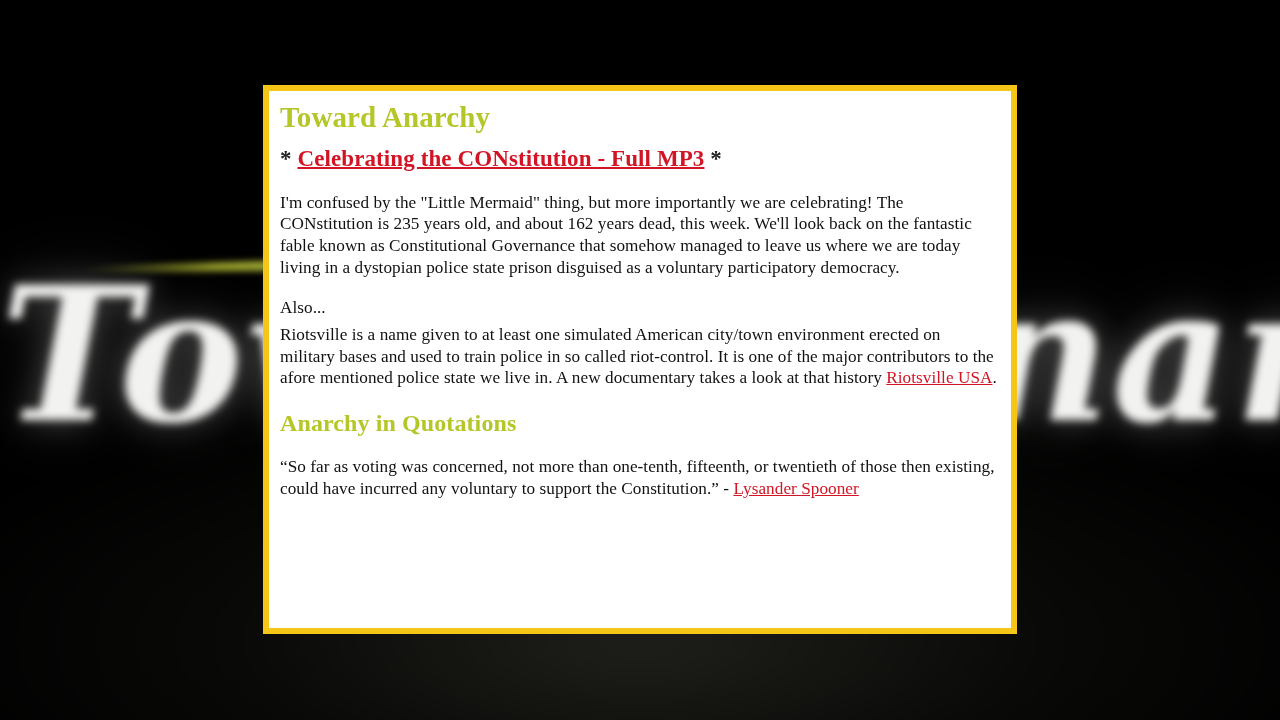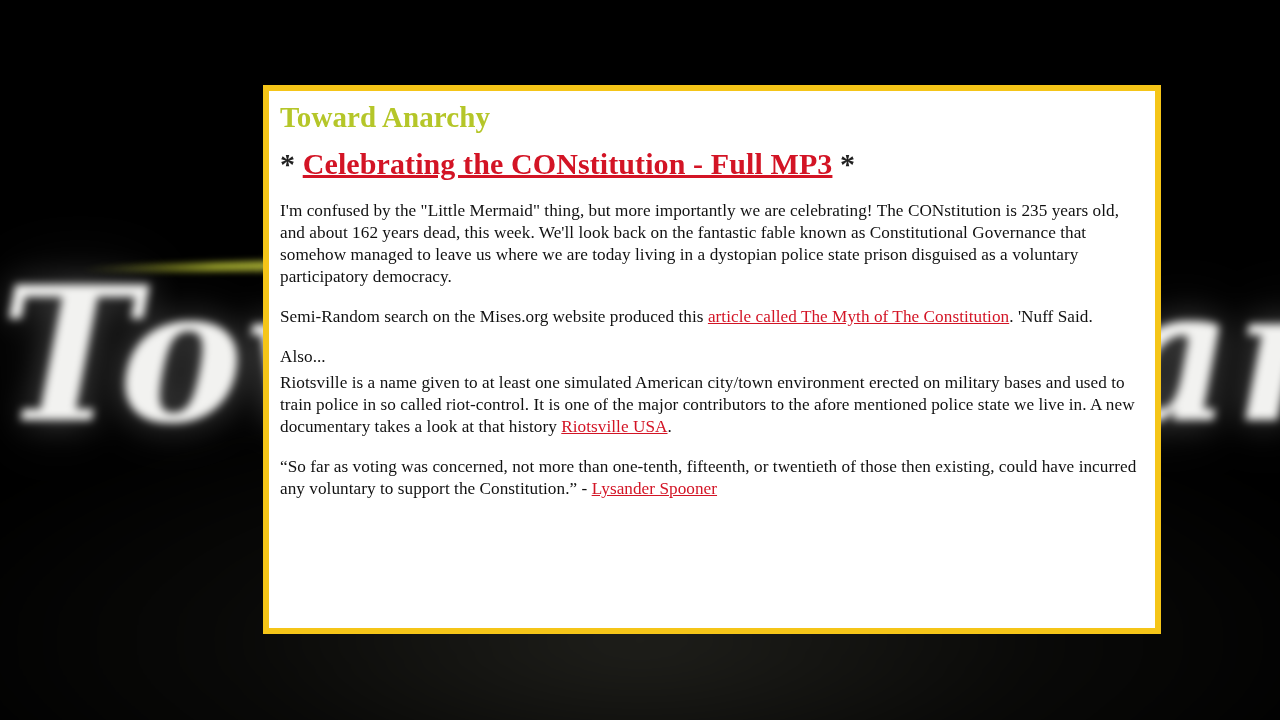--- a/index.html
+++ b/index.html
@@ -96,21 +96,21 @@
     white-space: nowrap;
     pointer-events: none;
     user-select: none;
   }
 
   
   .card {
     position: absolute;
     left: 263px;
     top: 85px;
-    width: 898px;
+    width: 754px;
     height: 549px;
     box-sizing: border-box;
     background: #ffffff;
     border: 6px solid #f5c518;
     overflow: hidden;
   }
   .card-inner {
     padding: 9px 14px 0 11px;
   }
 
@@ -121,21 +121,21 @@
     font-size: 29px;
     line-height: 1.2;
     color: #b5c629;
     letter-spacing: 0.1px;
   }
 
   h2.episode-title {
     margin: 10px 0 0 0;
     font-family: "Liberation Serif", "DejaVu Serif", serif;
     font-weight: bold;
-    font-size: 30px;
+    font-size: 23px;
     line-height: 1.25;
     color: #222222;
     letter-spacing: 0.1px;
   }
 
   h2.section-title {
     margin: 20px 0 0 0;
     font-family: "Liberation Serif", "DejaVu Serif", serif;
     font-weight: bold;
     font-size: 24px;
@@ -182,30 +182,28 @@
     <h1 class="site-title">Toward Anarchy</h1>
 
     <h2 class="episode-title">
       <span class="star">*</span>
       <a class="link bold" href="#">Celebrating the CONstitution - Full MP3</a>
       <span class="star">*</span>
     </h2>
 
     <p class="body-text">I'm confused by the "Little Mermaid" thing, but more importantly we are celebrating! The CONstitution is 235 years old, and about 162 years dead, this week. We'll look back on the fantastic fable known as Constitutional Governance that somehow managed to leave us where we are today living in a dystopian police state prison disguised as a voluntary participatory democracy.</p>
 
-    <p class="body-text">
-      <span>Semi-Random search on the Mises.org website produced this </span><a class="link" href="#">article called The Myth of The Constitution</a><span>. 'Nuff Said.</span>
-    </p>
 
 
     <p class="body-text">Also...</p>
 
     <p class="body-text tight">
       <span>Riotsville is a name given to at least one simulated American city/town environment erected on military bases and used to train police in so called riot-control. It is one of the major contributors to the afore mentioned police state we live in. A new documentary takes a look at that history </span><a class="link" href="#">Riotsville USA</a><span>.</span>
     </p>
 
+    <h2 class="section-title">Anarchy in Quotations</h2>
 
     <p class="body-text">
       <span>“So far as voting was concerned, not more than one-tenth, fifteenth, or twentieth of those then existing, could have incurred any voluntary to support the Constitution.” - </span><a class="link" href="#">Lysander Spooner</a>
     </p>
 
   </div>
 </div>
 
 </body></html>

